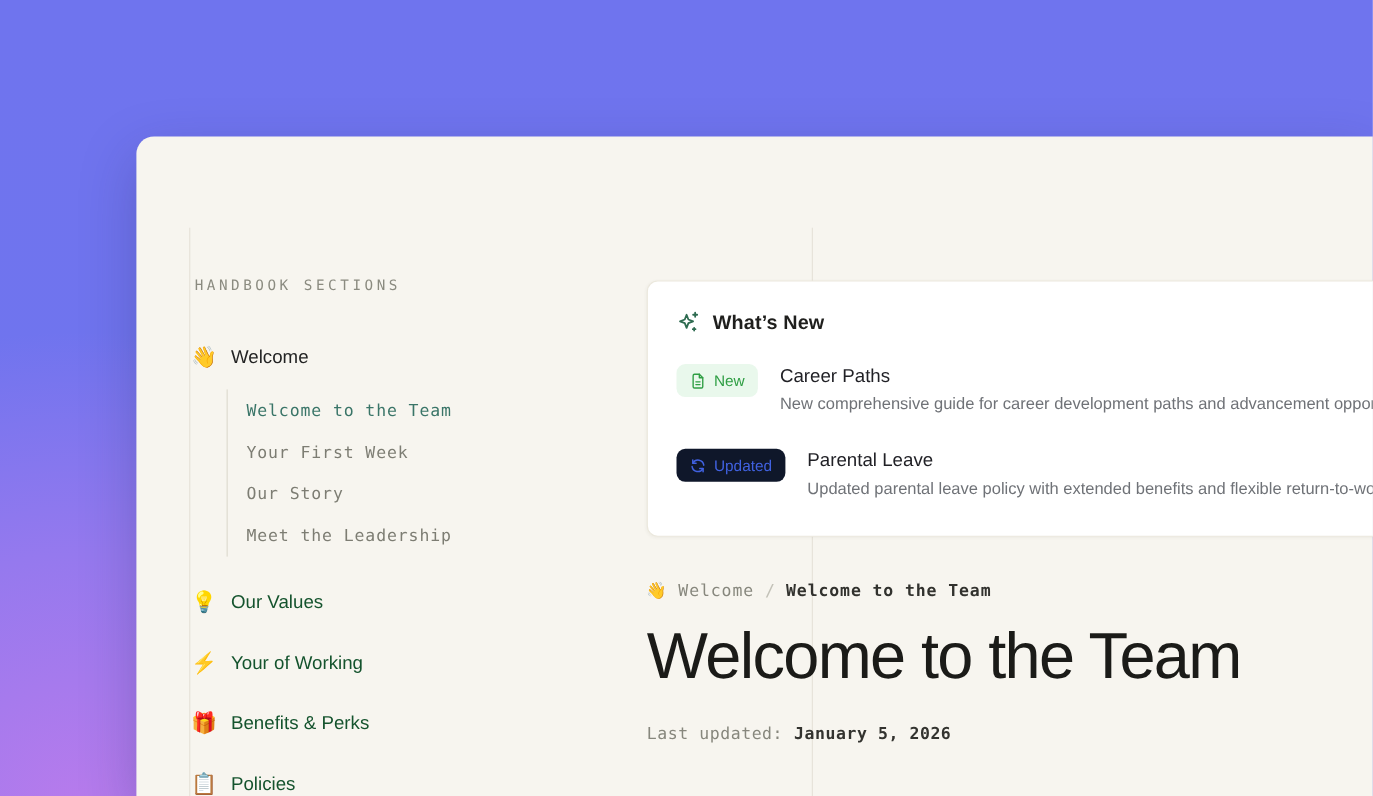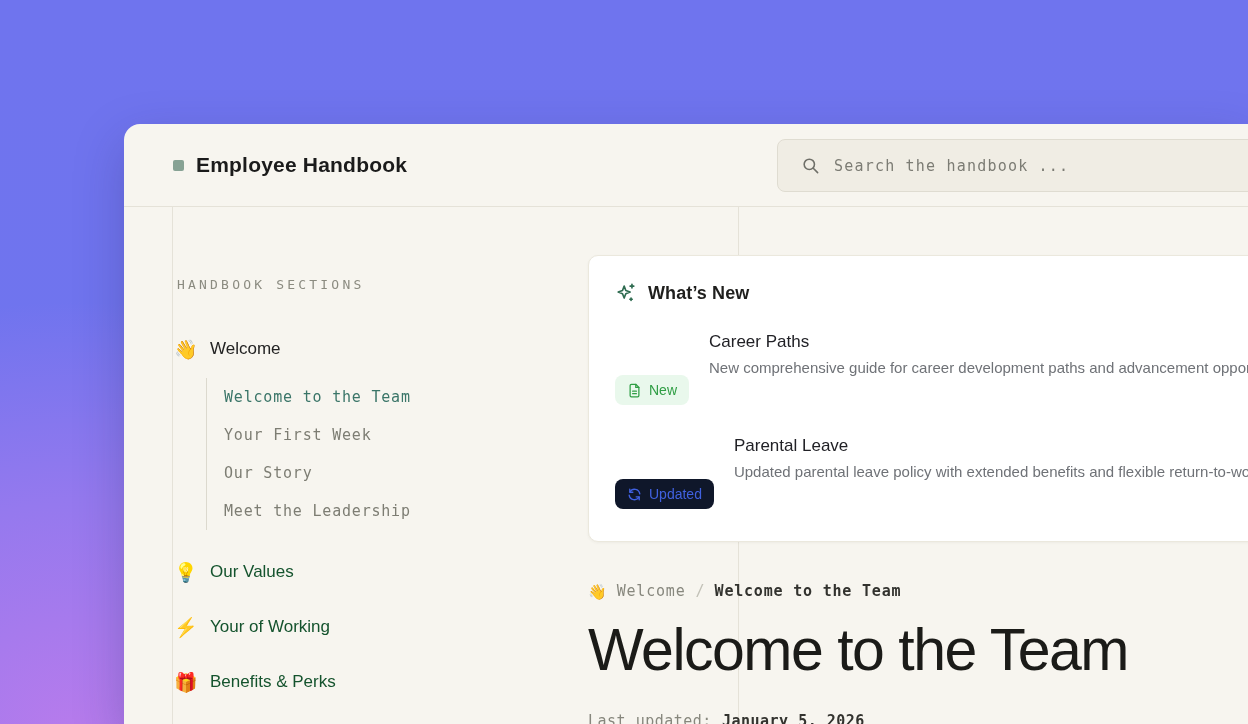--- a/index.html
+++ b/index.html
@@ -45,21 +45,21 @@
   .search input::placeholder { color: #7c7c74; opacity: 1; }
 
   
   .vline { position: absolute; top: 83px; bottom: 0; width: 1px; background: #e5e2d8; z-index: 0; }
   .vline.left { left: 48px; }
   .vline.right { left: 614px; }
 
   
   .sidebar { position: absolute; left: 49px; top: 83px; width: 460px; z-index: 1; }
   .sb-label {
-    margin-top: 70px; padding-left: 4px;
+    margin-top: 46px; padding-left: 4px;
     font-size: 13px; letter-spacing: 3.2px; color: #8b8b80;
   }
   .nav { margin-top: 44px; }
   .nav-row {
     display: flex; align-items: center; gap: 12px;
     padding-left: 1px; height: 26px; cursor: pointer;
   }
   .nav-row .emoji { font-size: 19px; line-height: 1; width: 24px; text-align: center; }
   .nav-row .nav-text { font-size: 17px; color: #14532d; }
   .nav-row.active .nav-text { color: #232323; font-weight: 500; }
@@ -87,21 +87,21 @@
     box-shadow: 0 1px 3px rgba(60,55,30,.05);
   }
   .card-head { display: flex; align-items: center; gap: 11px; }
   .card-title { font-size: 18px; font-weight: 700; color: #1f1f1d; letter-spacing: .1px; }
 
   .news-row { display: flex; align-items: flex-start; gap: 20px; margin-top: 27px; }
   .news-row + .news-row { margin-top: 30px; }
   .badge {
     display: inline-flex; align-items: center; gap: 7px;
     height: 30px; padding: 0 12px; border-radius: 8px;
-    font-size: 14px; font-weight: 500; white-space: nowrap; margin-top: 44px;
+    font-size: 14px; font-weight: 500; white-space: nowrap;
   }
   .badge.new { background: #e9f8ec; color: #2f9e44; }
   .badge.updated { background: #0f172a; color: #4061e0; }
   .news-text { min-width: 0; flex: 1; }
   .news-title { font-size: 17px; font-weight: 500; color: #212126; line-height: 22px; }
   .news-desc {
     margin-top: 5px; font-size: 15px; color: #6f7277; line-height: 20px;
     white-space: nowrap; overflow: hidden;
   }
 
@@ -121,33 +121,20 @@
   .lu-value { font-size: 15px; letter-spacing: .5px; color: #33332f; font-weight: 700; }
 </style>
 </head>
 <body>
 
 <div class="window">
 
   <div class="vline left"></div>
   <div class="vline right"></div>
 
-  <div class="header">
-    <div class="brand">
-      <div class="logo-square"></div>
-      <div class="app-title">Employee Handbook</div>
-    </div>
-    <div class="search">
-      <svg width="19" height="19" viewBox="0 0 24 24" fill="none" stroke="#6f6f68" stroke-width="2" stroke-linecap="round">
-        <circle cx="10.5" cy="10.5" r="6.5"></circle>
-        <line x1="15.5" y1="15.5" x2="21" y2="21"></line>
-      </svg>
-      <input type="text" placeholder="Search the handbook ..." style="">
-    </div>
-  </div>
 
   <div class="sidebar">
     <div class="sb-label mono">HANDBOOK SECTIONS</div>
 
     <div class="nav">
 
       <div class="nav-section first">
         <div class="nav-row active">
           <span class="emoji">👋</span>
           <span class="nav-text">Welcome</span>

